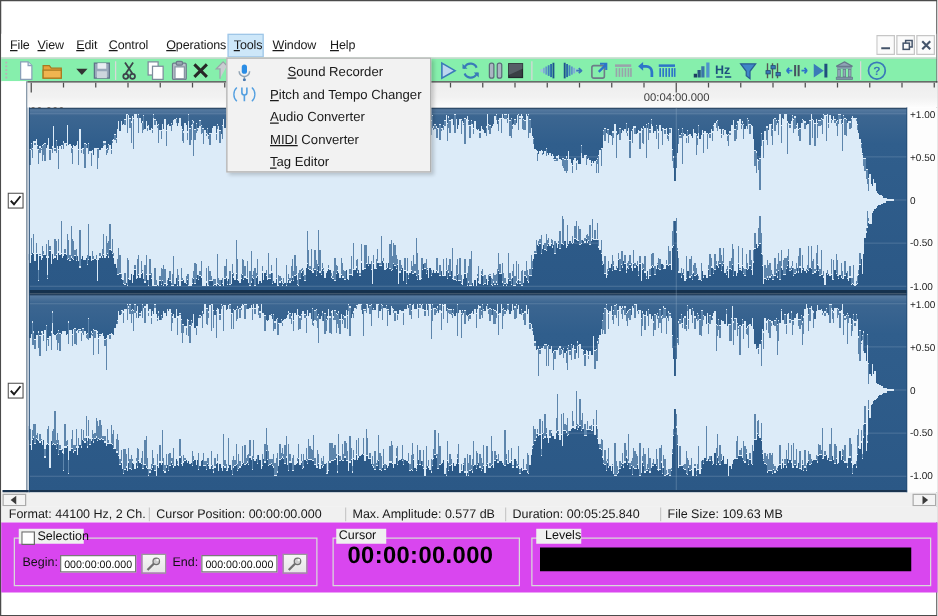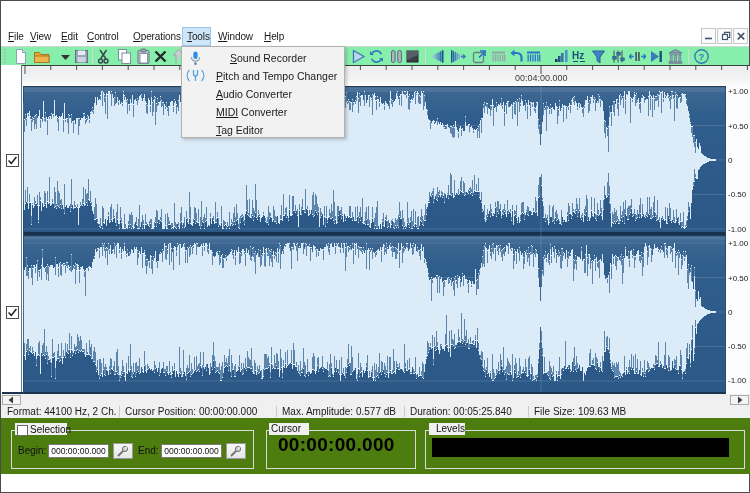--- a/index.html
+++ b/index.html
@@ -286,21 +286,21 @@
       <div class="abs" style="left:118px;top:1px;width:1px;height:11px;background:#c9c9c9;"></div>
       <div class="abs" style="left:275px;top:1px;width:1px;height:11px;background:#c9c9c9;"></div>
       <div class="abs" style="left:403px;top:1px;width:1px;height:11px;background:#c9c9c9;"></div>
       <div class="abs" style="left:527px;top:1px;width:1px;height:11px;background:#c9c9c9;"></div>
       <div class="abs" style="left:6px;top:1px;">Format: 44100 Hz, 2 Ch.</div>
       <div class="abs" style="left:124px;top:1px;">Cursor Position: 00:00:00.000</div>
       <div class="abs" style="left:281px;top:1px;">Max. Amplitude: 0.577 dB</div>
       <div class="abs" style="left:409px;top:1px;">Duration: 00:05:25.840</div>
       <div class="abs" style="left:533px;top:1px;">File Size: 109.63 MB</div>
     </div>
-<div class="abs" style="left:0;top:417px;width:750px;height:56px;background:#4d7c0f;">
+<div class="abs" style="left:0;top:417px;width:750px;height:56px;background:#d946ef;">
       <div class="abs" style="left:10px;top:12px;width:243px;height:39px;border:1px solid #d9d9d9;"></div>
       <div class="abs" style="left:14px;top:5px;width:52px;height:12px;background:#f0f0f0;"></div>
       <svg class="abs" style="left:16px;top:7px" width="11" height="11" viewBox="0 0 11 11">
         <rect x="0.5" y="0.5" width="10" height="10" fill="#fff" stroke="#6a6a6a"></rect>
       </svg>
       <div class="abs t11" style="left:29px;top:6px;">Selection</div>
       <div class="abs t11" style="left:17px;top:27px;">Begin:</div>
       <div class="abs" style="left:47px;top:26px;width:61px;height:14px;background:#fff;border:1px solid #7a7a7a;font-size:8.5px;color:#111;text-align:center;line-height:12px;">000:00:00.000</div>
       <div class="abs" style="left:112px;top:25px;width:20px;height:16px;background:linear-gradient(#f6f6f6,#e6e6e6);border:1px solid #9a9a9a;"></div>
 <svg class="abs" style="left:115px;top:27px" width="14" height="12" viewBox="0 0 14 12">

